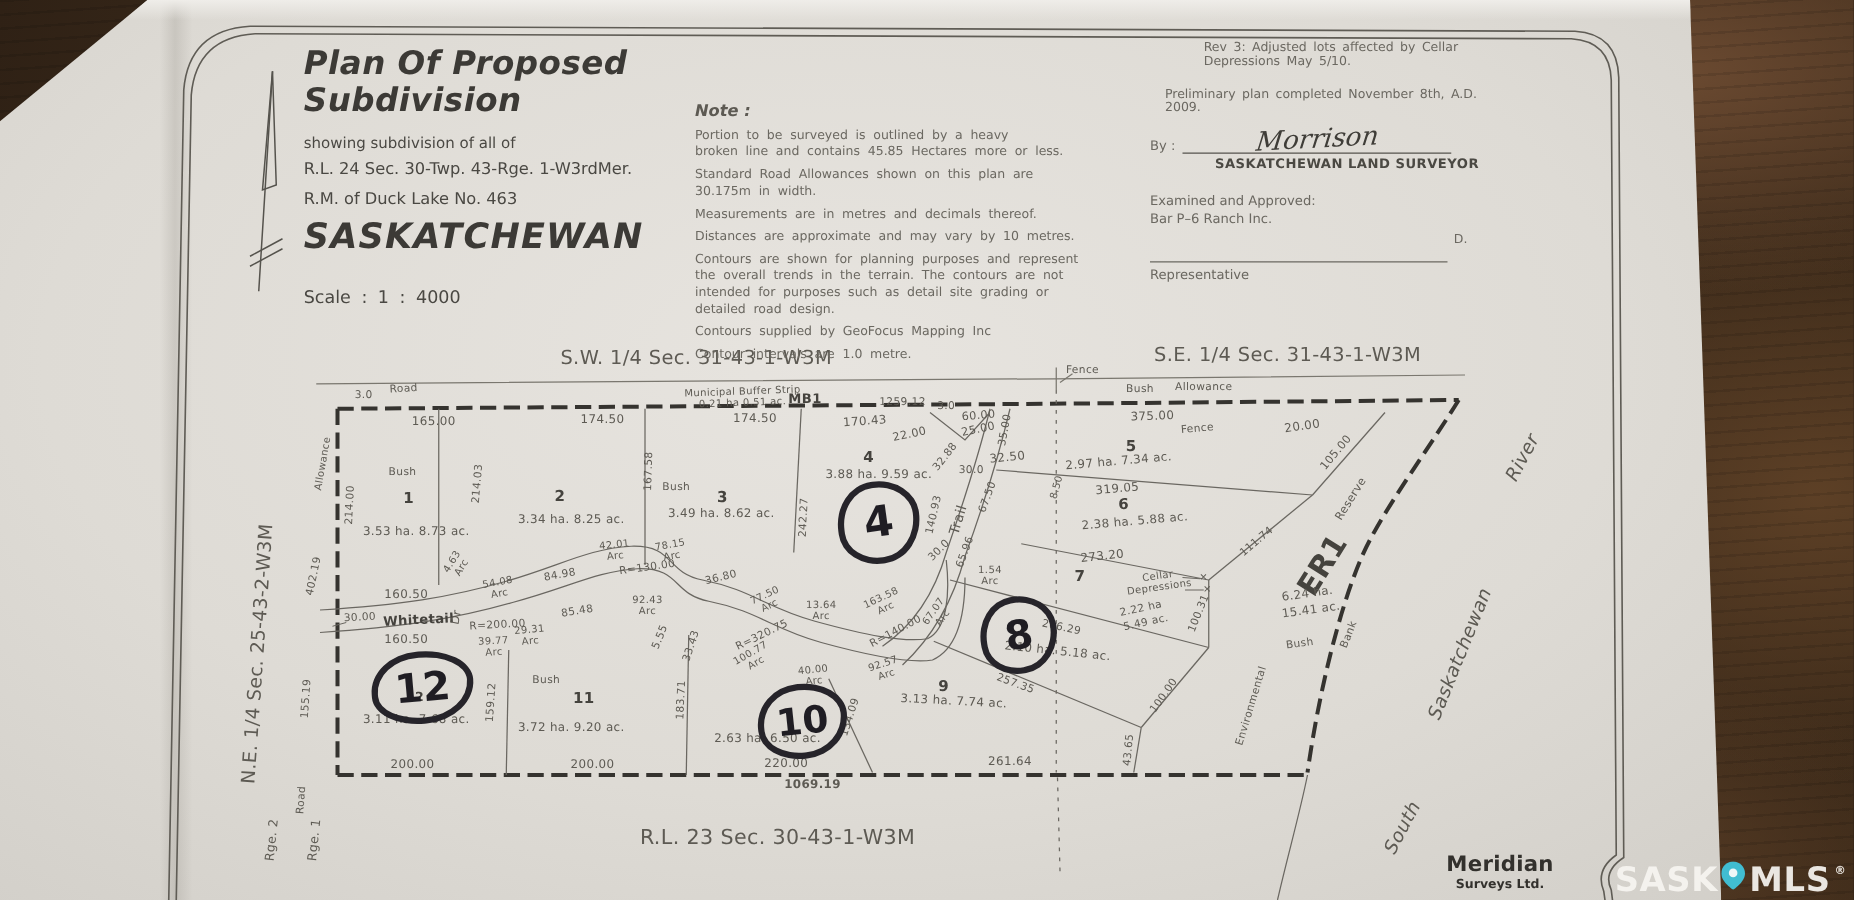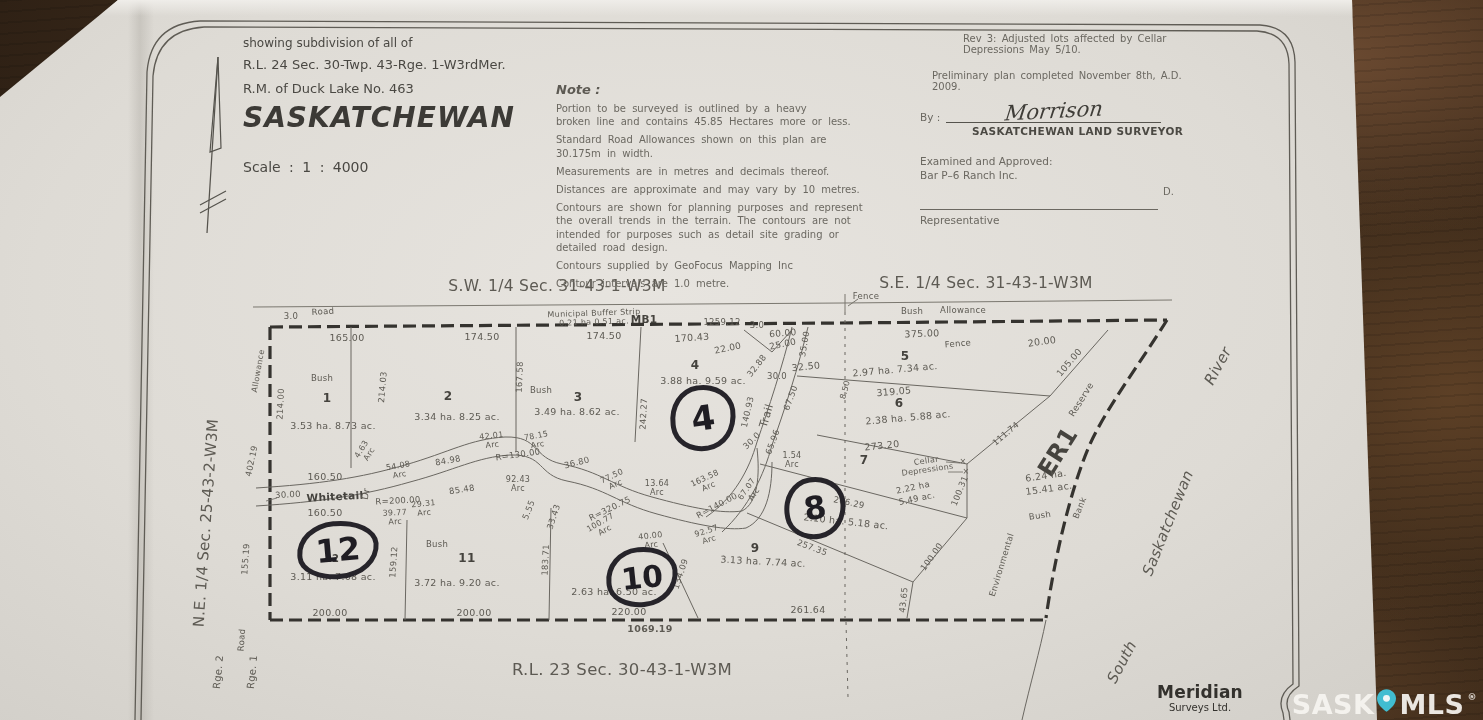--- a/index.html
+++ b/index.html
@@ -47,21 +47,21 @@
   .ap-repline{border-top:1.2px solid #6b6861;width:238px;margin-top:27px;}
   .ap-rep{font-size:10.5px;margin-top:4px;}
   .ap-initial{position:absolute;left:1163px;top:186px;font-size:10px;color:#6b6861;}
   
   .hw{position:absolute;display:flex;align-items:center;justify-content:center;
       border:5px solid #26242a;color:#1f1d23;font-weight:bold;
       border-radius:48% 52% 50% 50% / 55% 45% 57% 43%;background:transparent;}
   
   .meridian{position:absolute;left:1138px;top:684px;width:124px;text-align:center;color:#33312d;}
   .meridian-name{font-size:17px;font-weight:bold;letter-spacing:.2px;line-height:1;}
-  .meridian-sub{font-size:10px;margin-top:1px;}
+  .meridian-sub{font-size:10px;margin-top:1px;font-weight:bold;}
   .watermark{position:absolute;right:6px;bottom:0px;display:flex;gap:3px;
       font-size:27px;font-weight:bold;letter-spacing:.5px;color:rgba(246,244,240,.93);}
   .watermark .reg{font-size:9px;align-self:flex-start;margin-top:3px;}
 </style>
 </head>
 <body>
 
 <div class="scene">
   <div class="wood"></div>
 
@@ -121,21 +121,21 @@
       </g>
 
       <g stroke="#6a6761" stroke-width="0.8" fill="none">
         <path d="M 946,462 L 960,463 M 948,472 L 963,472"></path>
         <path d="M 277,498 L 266,501"></path>
       </g>
     </svg>
 
     <div id="map-labels">
         <div class="ml" style="left: 557px; top: 287px; font-size: 15.5px; transform: translate(-50%, -50%) rotate(0deg);">S.W. 1/4 Sec. 31-43-1-W3M</div>
-        <div class="ml" style="left: 986px; top: 284px; font-size: 15.5px; transform: translate(-50%, -50%) rotate(0deg);">S.E. 1/4 Sec. 31-43-1-W3M</div>
+        <div class="ml" style="left: 1030px; top: 284px; font-size: 15.5px; transform: translate(-50%, -50%) rotate(0deg);">S.E. 1/4 Sec. 31-43-1-W3M</div>
         <div class="ml" style="left: 206px; top: 523px; font-size: 15px; transform: translate(-50%, -50%) rotate(-86deg);">N.E. 1/4 Sec. 25-43-2-W3M</div>
         <div class="ml" style="left: 622px; top: 670px; font-size: 16.5px; transform: translate(-50%, -50%) rotate(0deg);">R.L. 23 Sec. 30-43-1-W3M</div>
         <div class="ml i" style="left: 1122px; top: 662px; font-size: 15px; transform: translate(-50%, -50%) rotate(-62deg);">South</div>
         <div class="ml i" style="left: 1168px; top: 523px; font-size: 15px; transform: translate(-50%, -50%) rotate(-68deg);">Saskatchewan</div>
         <div class="ml i" style="left: 1218px; top: 366px; font-size: 15px; transform: translate(-50%, -50%) rotate(-62deg);">River</div>
         <div class="ml" style="left: 866px; top: 297px; font-size: 8.5px; transform: translate(-50%, -50%) rotate(0deg);">Fence</div>
         <div class="ml" style="left: 912px; top: 312px; font-size: 8.5px; transform: translate(-50%, -50%) rotate(0deg);">Bush</div>
         <div class="ml" style="left: 963px; top: 311px; font-size: 8.5px; transform: translate(-50%, -50%) rotate(0deg);">Allowance</div>
         <div class="ml" style="left: 922px; top: 334px; font-size: 9.5px; transform: translate(-50%, -50%) rotate(-2deg);">375.00</div>
         <div class="ml" style="left: 958px; top: 344px; font-size: 8.5px; transform: translate(-50%, -50%) rotate(-5deg);">Fence</div>
@@ -268,20 +268,21 @@
         <div class="ml" style="left: 650px; top: 629px; font-size: 9.5px; transform: translate(-50%, -50%) rotate(0deg); font-weight: bold;">1069.19</div>
         <div class="ml" style="left: 259px; top: 371px; font-size: 8px; transform: translate(-50%, -50%) rotate(-80deg);">Allowance</div>
         <div class="ml" style="left: 252px; top: 461px; font-size: 8.5px; transform: translate(-50%, -50%) rotate(-78deg);">402.19</div>
         <div class="ml" style="left: 246px; top: 559px; font-size: 8.5px; transform: translate(-50%, -50%) rotate(-86deg);">155.19</div>
         <div class="ml" style="left: 242px; top: 640px; font-size: 8.5px; transform: translate(-50%, -50%) rotate(-86deg);">Road</div>
         <div class="ml" style="left: 218px; top: 672px; font-size: 10px; transform: translate(-50%, -50%) rotate(-84deg);">Rge. 2</div>
         <div class="ml" style="left: 252px; top: 672px; font-size: 10px; transform: translate(-50%, -50%) rotate(-84deg);">Rge. 1</div>
       </div>
 
     <div class="title-block">
+      <div class="tb-title">Plan Of Proposed Subdivision</div>
       <div class="tb-line1">showing subdivision of all of</div>
       <div class="tb-line2">R.L. 24 Sec. 30-Twp. 43-Rge. 1-W3rdMer.</div>
       <div class="tb-line3">R.M. of Duck Lake No. 463</div>
       <div class="tb-prov">SASKATCHEWAN</div>
       <div class="tb-scale">Scale :  1 : 4000</div>
     </div>
 
     <div class="notes">
       <div class="notes-heading">Note :</div>
       <div class="note-item">Portion to be surveyed is outlined by a heavy

